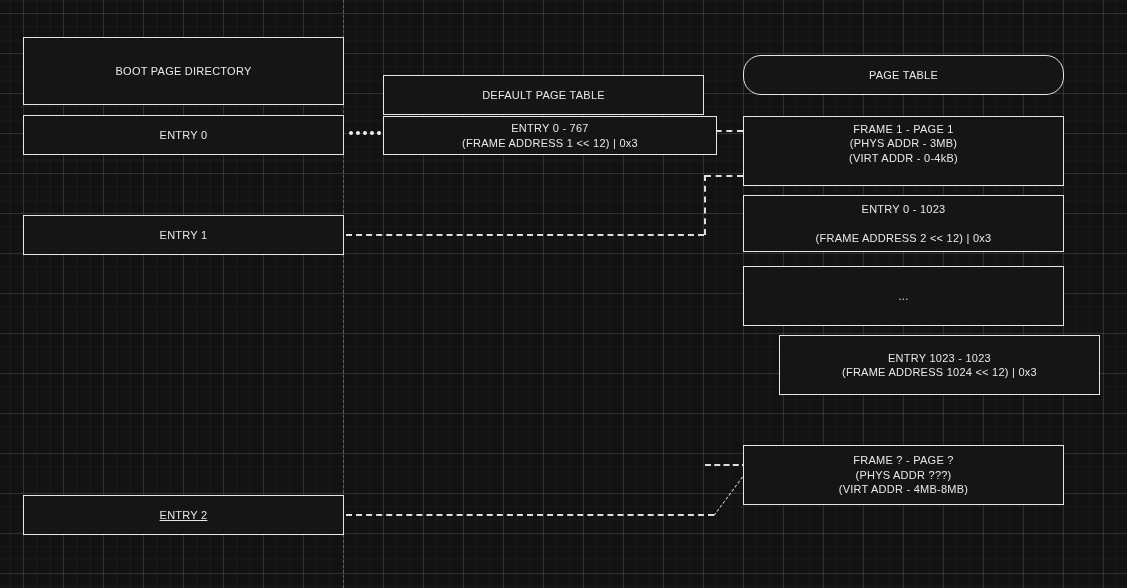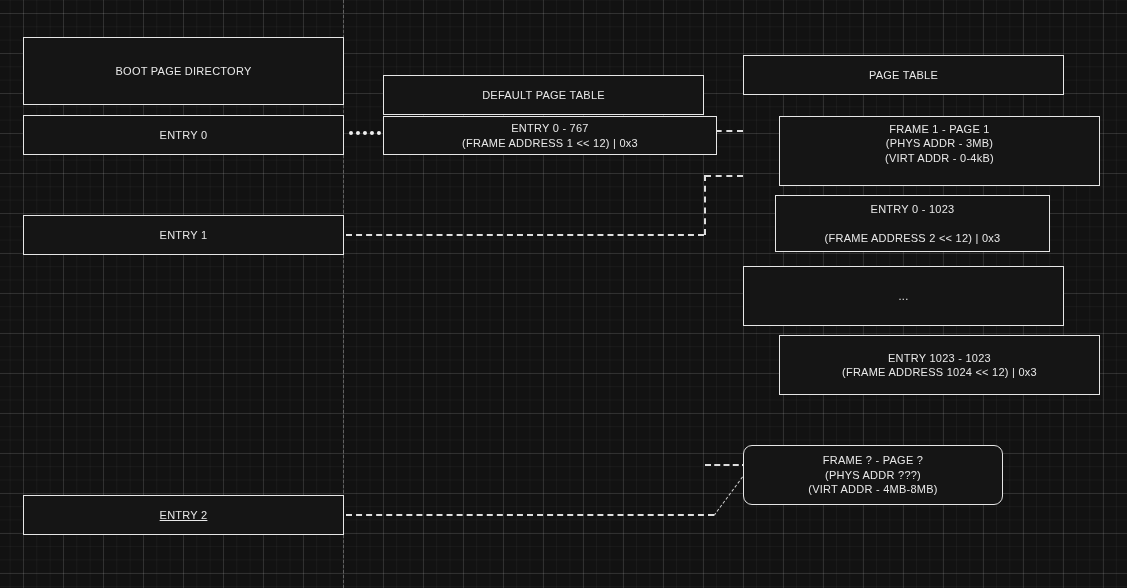--- a/index.html
+++ b/index.html
@@ -58,26 +58,26 @@
 
   #box-boot-header    { left: 23px;  top: 37px;  width: 321px; height: 68px; }
   #box-entry0         { left: 23px;  top: 115px; width: 321px; height: 40px; }
   #box-entry1         { left: 23px;  top: 215px; width: 321px; height: 40px; }
   #box-entry2         { left: 23px;  top: 495px; width: 321px; height: 40px; text-decoration: underline; }
 
   #box-default-header { left: 383px; top: 55px;  width: 321px; height: 40px; margin-top: 20px; }
   #box-default-entry0 { left: 383px; top: 116px; width: 334px; height: 39px; }
   #box-default-entry1 { left: 383px; top: 445px; width: 321px; height: 39px; }
 
-  #box-pt-header      { left: 743px; top: 55px;  width: 321px; height: 40px; }
-  #box-frame1         { left: 743px; top: 116px; width: 321px; height: 70px; padding-bottom: 15px; margin-left: 36px; }
-  #box-pt-entry0      { left: 775px; top: 195px; width: 275px; height: 57px; }
+  #box-pt-header      { left: 743px; top: 55px;  width: 321px; height: 40px; border-radius: 18px; }
+  #box-frame1         { left: 743px; top: 116px; width: 321px; height: 70px; padding-bottom: 15px; }
+  #box-pt-entry0      { left: 743px; top: 195px; width: 321px; height: 57px; }
   #box-ellipsis       { left: 743px; top: 266px; width: 321px; height: 60px; }
   #box-pt-entry1023   { left: 743px; top: 335px; width: 321px; height: 60px; margin-left: 36px; }
-  #box-frameq         { left: 743px; top: 445px; width: 260px; height: 60px; border-radius: 9px; }
+  #box-frameq         { left: 743px; top: 445px; width: 321px; height: 60px; }
 
   
   .conn-h {
     position: absolute;
     height: 0;
     border-top: 2px dashed #dedede;
     z-index: 2;
   }
   .conn-v {
     position: absolute;

